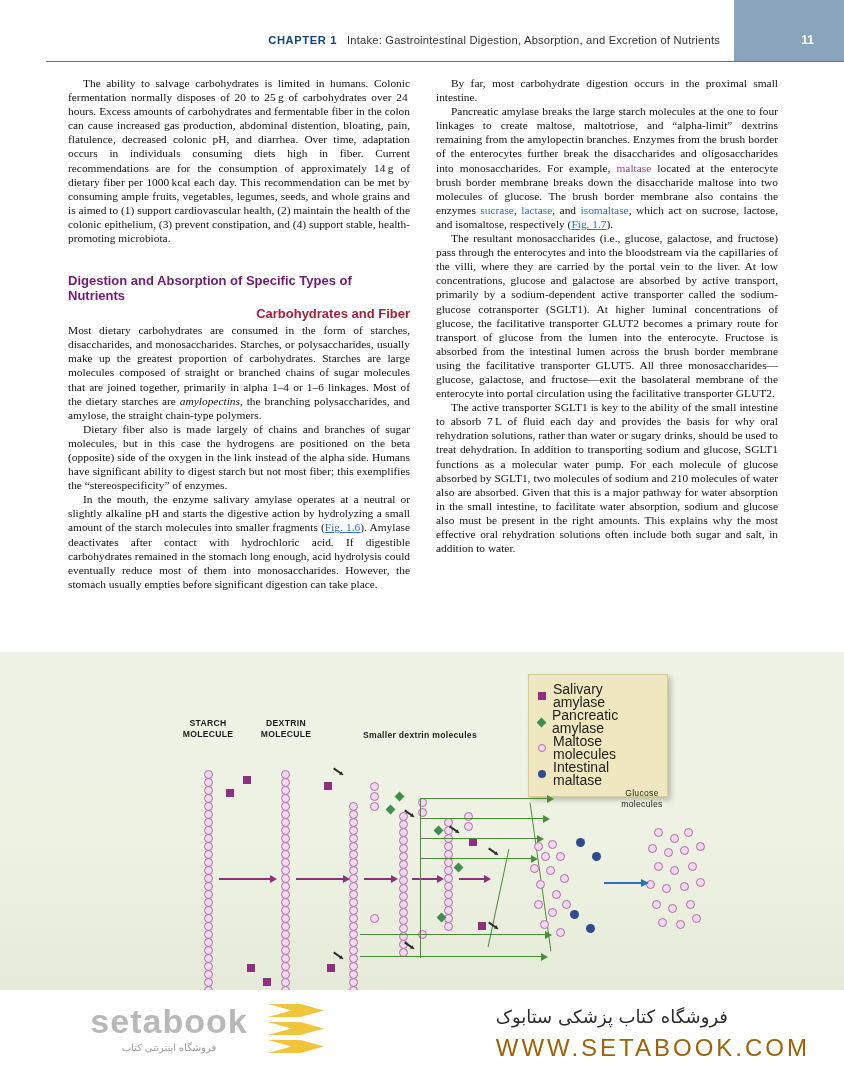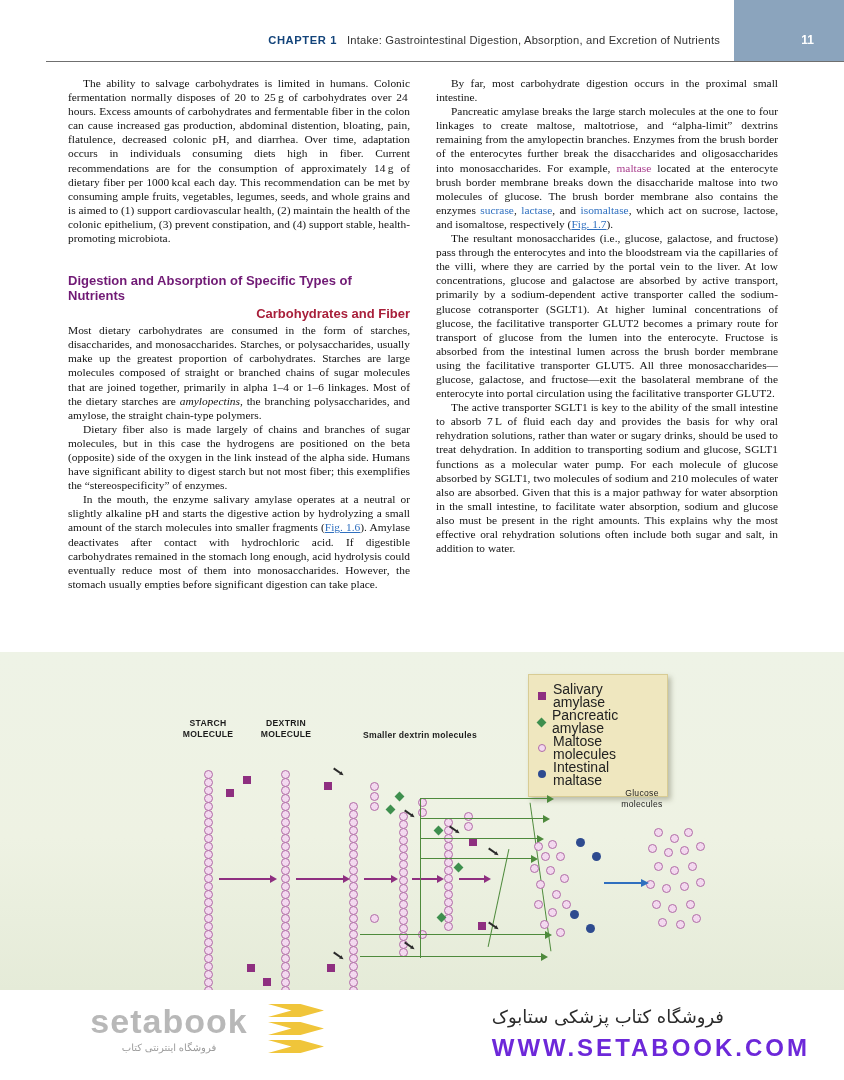--- a/index.html
+++ b/index.html
@@ -264,22 +264,22 @@
   .brand-fa {
     font-family: "DejaVu Sans", sans-serif;
     font-size: 18px;
     color: #2b2b2b;
     direction: rtl;
     line-height: 26px;
   }
   .brand-url {
     font-family: "Liberation Sans", sans-serif;
     font-size: 24px;
-    font-weight: bold;
-    color: #6d28d9;
+    font-weight: normal;
+    color: #a16207;
     letter-spacing: 3px;
     margin-top: 4px;
   }
 </style>
 </head>
 <body>
 
 <div class="page-header">
   <div class="header-tab"></div>
   <div class="header-rule"></div>

